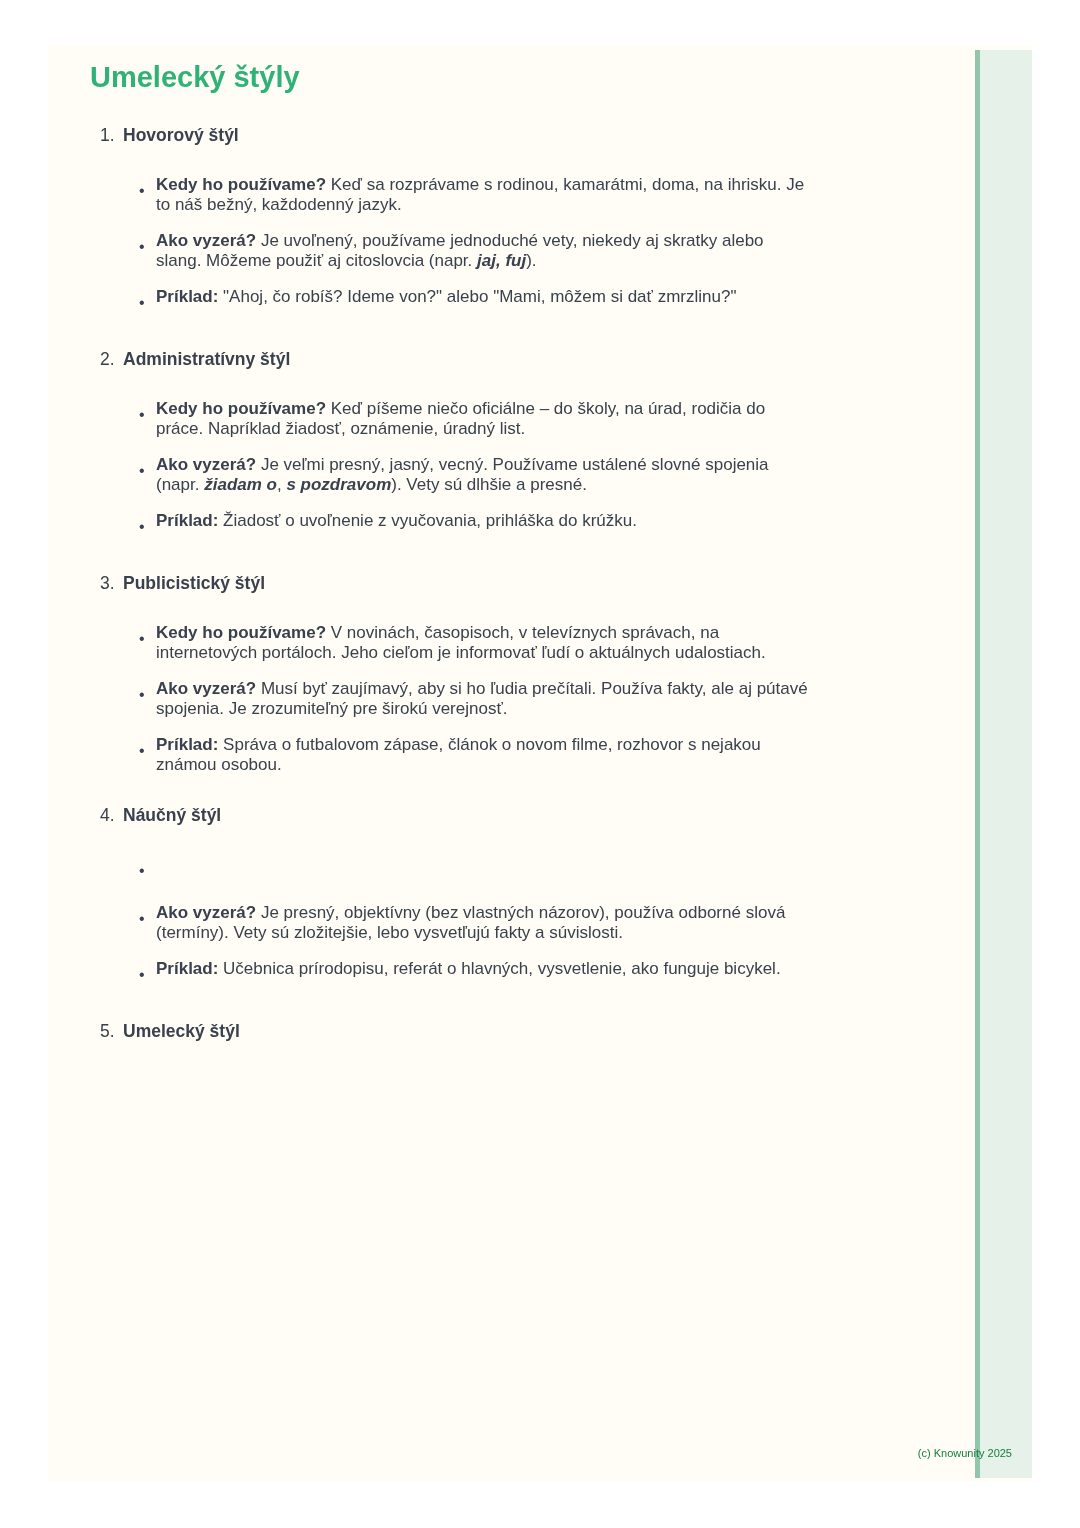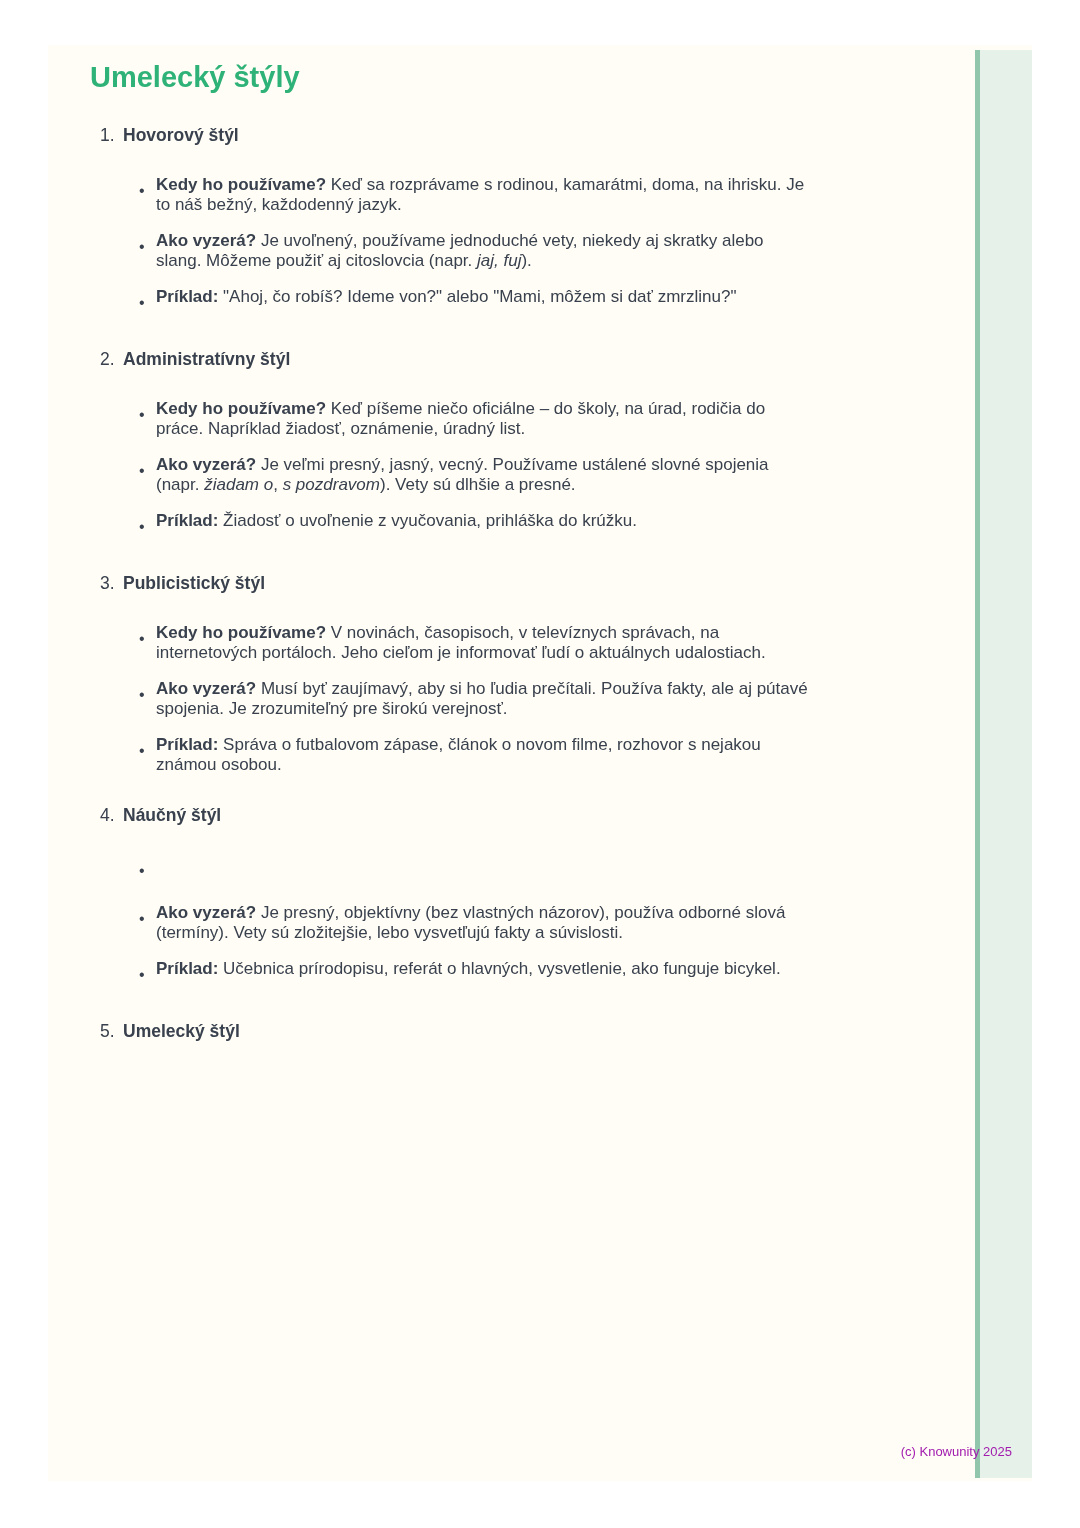--- a/index.html
+++ b/index.html
@@ -67,26 +67,26 @@
     flex: 0 0 17px;
     font-size: 16px;
     line-height: 32px;
   }
   .bullet-text {
     width: 655px;
     font-size: 17px;
     line-height: 20px;
   }
   .bullet-text strong { font-weight: 700; }
-  .bullet-text em { font-style: italic; }
+  .bullet-text em { font-style: italic; font-weight: bold; }
   .footer-note {
     position: absolute;
     right: 20px; bottom: 22px;
-    font-size: 13px;
-    color: #a21caf;
+    font-size: 11px;
+    color: #15803d;
     z-index: 3;
   }
 </style>
 </head>
 <body>
 
 <div class="page">
   <div class="stripe"></div>
   <div class="content">
     <h1 class="doc-title">Umelecký štýly</h1>

